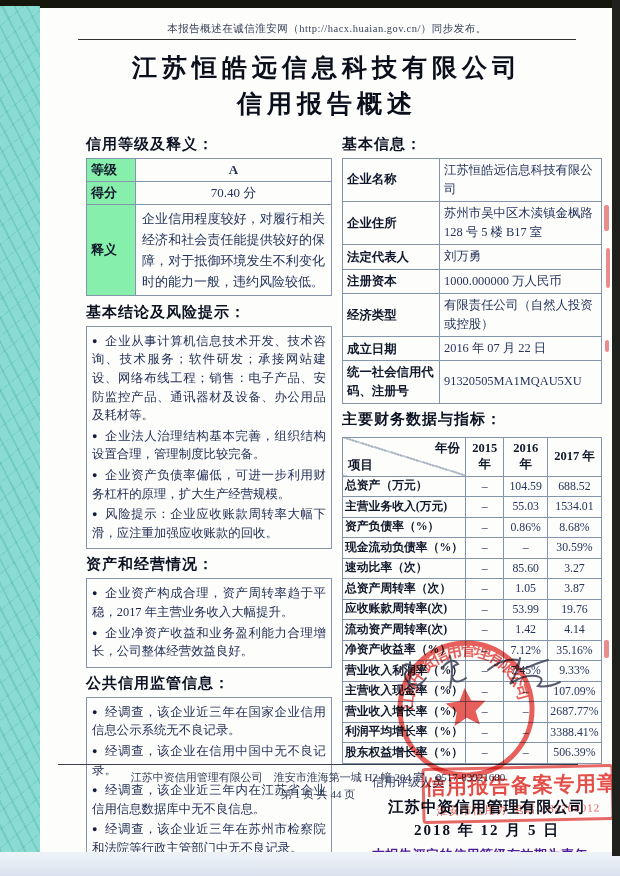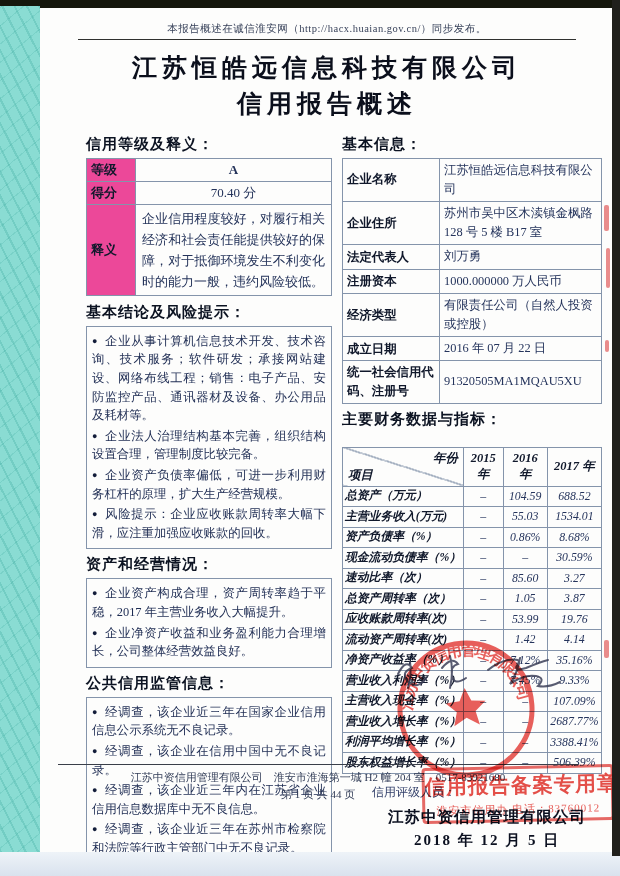--- a/index.html
+++ b/index.html
@@ -37,37 +37,37 @@
   .col-left{width:246px;flex:none;}
   .col-right{flex:1;min-width:0;}
 
   .sec-h{font-size:15px;font-weight:bold;color:#0c1322;margin:2px 0 4px;letter-spacing:1px;}
 
   table{border-collapse:collapse;width:100%;}
   th,td{border:1px solid #8494ab;padding:2px 4px;}
 
   
   .rating-table{font-size:13px;}
-  .rating-table th{width:40px;font-weight:bold;text-align:left;color:#10182b;background:#ec4899;}
+  .rating-table th{width:40px;font-weight:bold;text-align:left;color:#10182b;background:#86efac;}
   .rating-table td{text-align:center;color:#24335a;}
   .rating-table tr.long td{text-align:justify;line-height:1.62;padding:3px 6px;}
   .rating-table .grade{font-weight:bold;}
 
   
   .bullet-box{border:1px solid #8494ab;padding:3px 5px 4px;margin-bottom:6px;}
   .bullet{margin:2px 0;font-size:12.4px;line-height:1.5;color:#1d2b52;text-align:justify;}
   .bullet .dot{font-size:9px;vertical-align:1px;margin-right:7px;color:#131d3a;}
 
   
   .info-table{font-size:12.4px;}
   .info-table th{width:88px;font-weight:bold;text-align:left;color:#10182b;line-height:1.5;}
   .info-table td{color:#25345c;line-height:1.55;}
 
   
-  .fin-table{font-size:11.8px;margin-top:18px;font-style:italic;}
+  .fin-table{font-size:11.8px;margin-top:8px;}
   .fin-table th,.fin-table td{padding:1px 2px;}
   .fin-table thead th{height:36px;font-weight:bold;text-align:center;color:#10182b;font-size:12.5px;}
   .corner{position:relative;width:112px;
     background:linear-gradient(to top right,transparent calc(50% - .6px),#8494ab calc(50% - .6px),#8494ab calc(50% + .6px),transparent calc(50% + .6px));}
   .corner .c-top{position:absolute;top:2px;right:5px;}
   .corner .c-bot{position:absolute;bottom:2px;left:5px;}
   .fin-table tbody th{font-weight:bold;text-align:left;color:#10182b;height:17.5px;white-space:nowrap;}
   .fin-table tbody td{text-align:center;color:#25345c;width:51px;}
 
   

